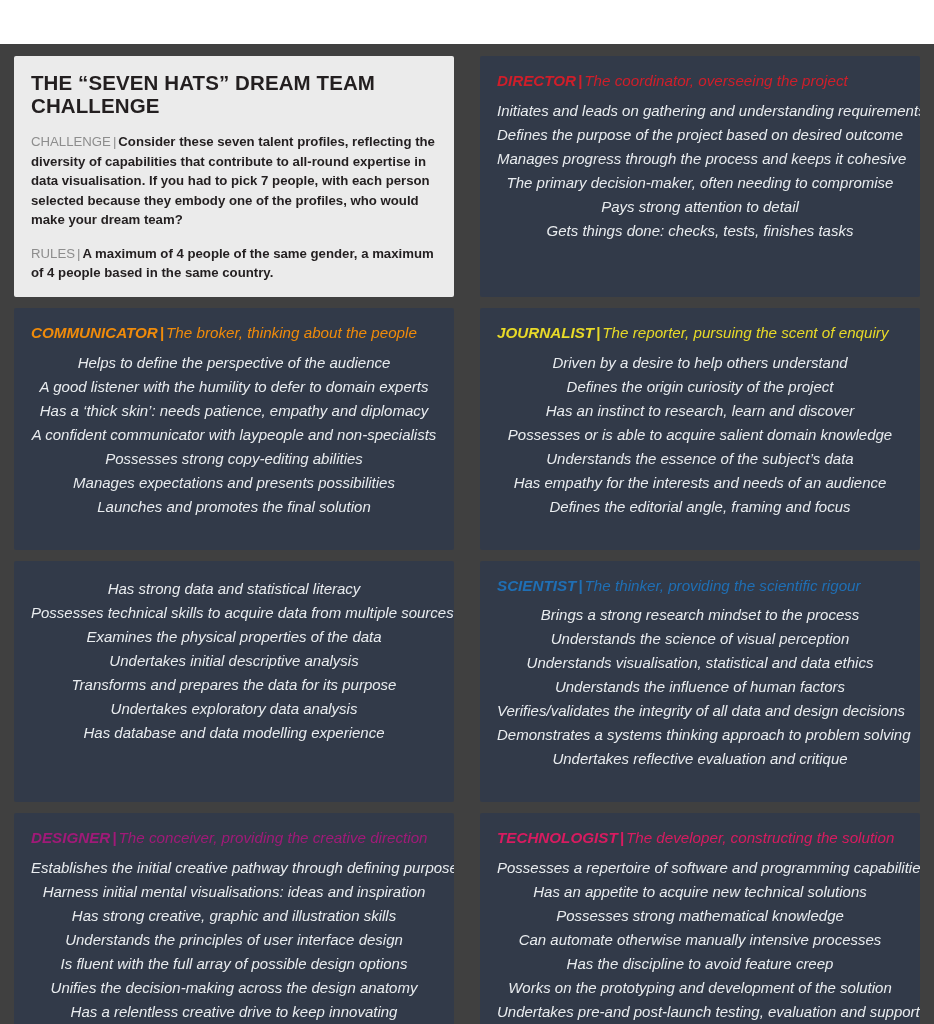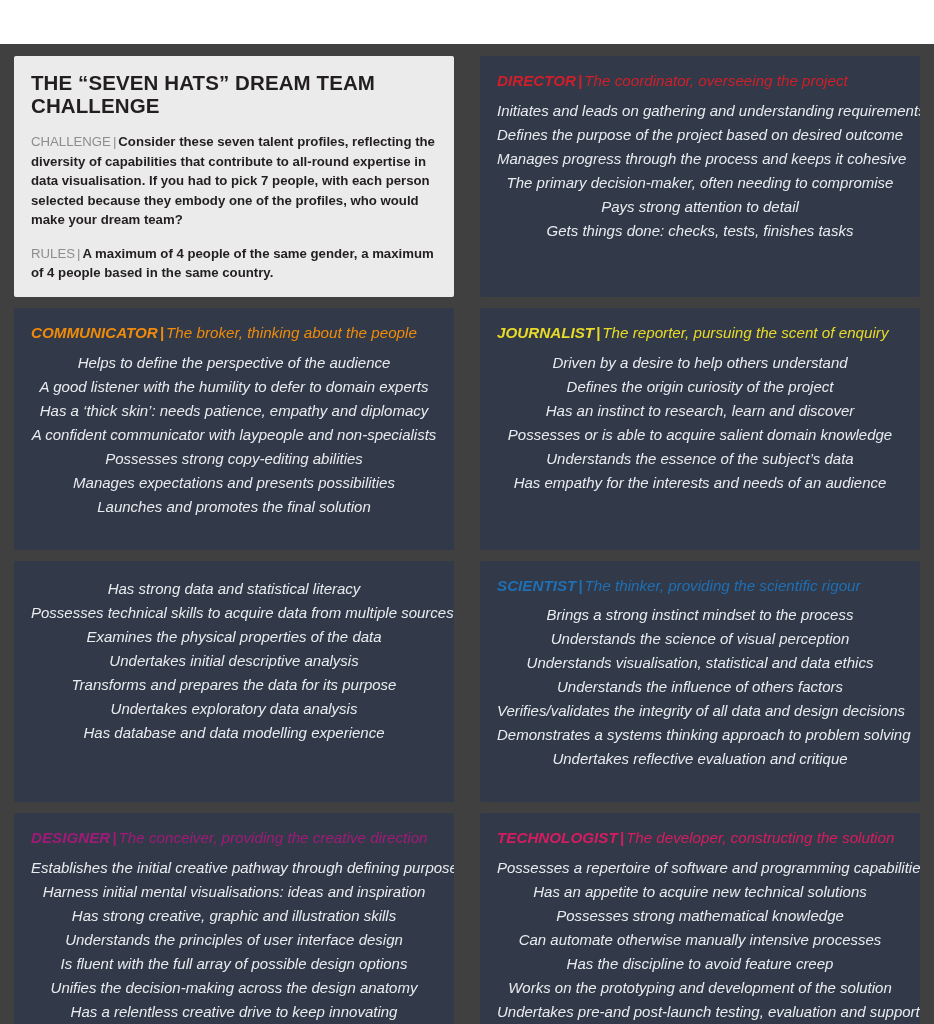--- a/index.html
+++ b/index.html
@@ -142,40 +142,41 @@
     </section>
   <section class="panel role" style="--accent: #e8da28;">
       <h2 class="role-heading"><span class="role-name">JOURNALIST</span><span class="role-sep">|</span><span class="role-desc">The reporter, pursuing the scent of enquiry</span></h2>
       <ul class="role-list">
         <li>Driven by a desire to help others understand</li>
         <li>Defines the origin curiosity of the project</li>
         <li>Has an instinct to research, learn and discover</li>
         <li>Possesses or is able to acquire salient domain knowledge</li>
         <li>Understands the essence of the subject’s data</li>
         <li>Has empathy for the interests and needs of an audience</li>
+        <li>Defines the editorial angle, framing and focus</li>
       </ul>
     </section>
   <section class="panel role" style="--accent: #2e9c3c;">
       <ul class="role-list">
         <li>Has strong data and statistical literacy</li>
         <li>Possesses technical skills to acquire data from multiple sources</li>
         <li>Examines the physical properties of the data</li>
         <li>Undertakes initial descriptive analysis</li>
         <li>Transforms and prepares the data for its purpose</li>
         <li>Undertakes exploratory data analysis</li>
         <li>Has database and data modelling experience</li>
       </ul>
     </section>
   <section class="panel role" style="--accent: #1f6fb5;">
       <h2 class="role-heading"><span class="role-name">SCIENTIST</span><span class="role-sep">|</span><span class="role-desc">The thinker, providing the scientific rigour</span></h2>
       <ul class="role-list">
-        <li>Brings a strong instinct mindset to the process</li>
+        <li>Brings a strong research mindset to the process</li>
         <li>Understands the science of visual perception</li>
         <li>Understands visualisation, statistical and data ethics</li>
-        <li>Understands the influence of others factors</li>
+        <li>Understands the influence of human factors</li>
         <li>Verifies/validates the integrity of all data and design decisions</li>
         <li>Demonstrates a systems thinking approach to problem solving</li>
         <li>Undertakes reflective evaluation and critique</li>
       </ul>
     </section>
   <section class="panel role" style="--accent: #a01a78;">
       <h2 class="role-heading"><span class="role-name">DESIGNER</span><span class="role-sep">|</span><span class="role-desc">The conceiver, providing the creative direction</span></h2>
       <ul class="role-list">
         <li>Establishes the initial creative pathway through defining purpose</li>
         <li>Harness initial mental visualisations: ideas and inspiration</li>

